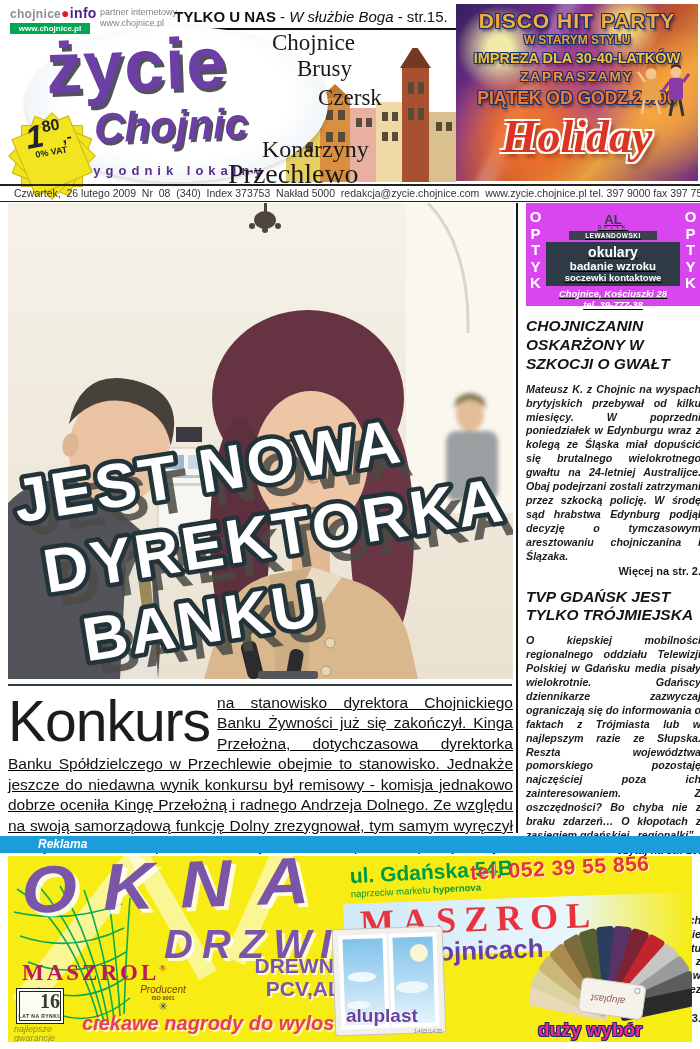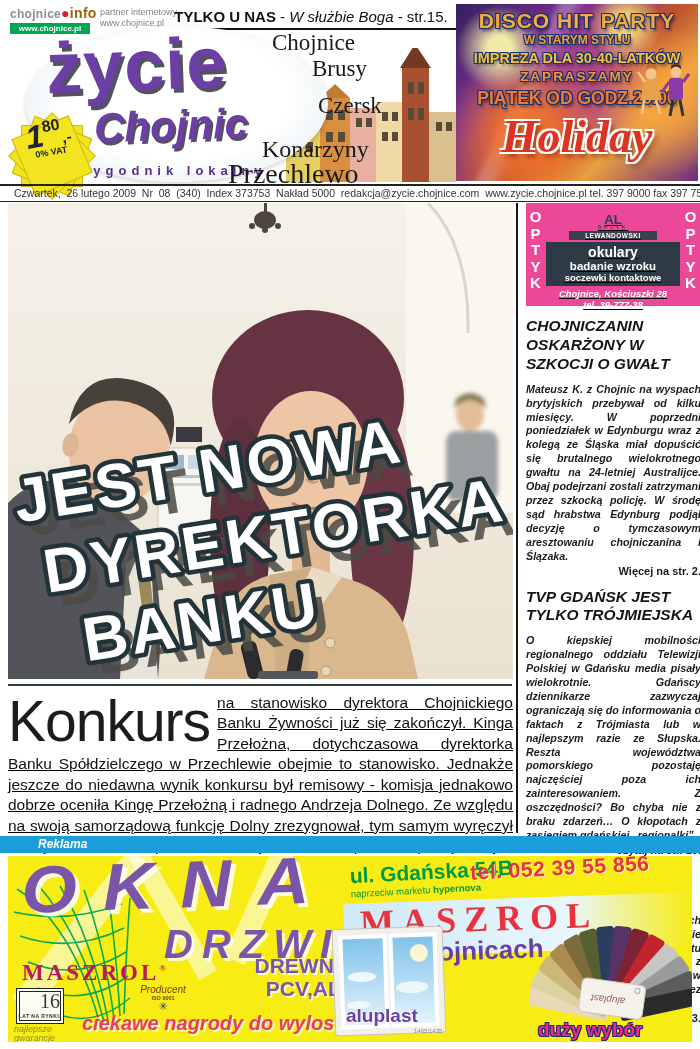--- a/index.html
+++ b/index.html
@@ -4,21 +4,21 @@
 <style>
   * { margin:0; padding:0; box-sizing:border-box; }
   body { font-family:"Liberation Sans", sans-serif; background:#fff; }
   #page { position:relative; width:700px; height:1049px; background:#fff; overflow:hidden; }
 
   
   #header { position:absolute; left:0; top:0; width:700px; height:184px; background:#fff; }
   #partner-block { position:absolute; left:10px; top:5px; width:150px; }
   .pb-brand { font-size:12px; color:#8a8f94; font-weight:bold; letter-spacing:.3px; }
   .pb-brand .dot { color:#e02020; font-size:14px; }
-  .pb-brand .info { color:#a16207; font-size:14px; font-weight:bold; }
+  .pb-brand .info { color:#4c1d95; font-size:14px; font-weight:bold; }
   .pb-url { margin-top:2px; width:80px; background:#00a651; color:#fff; font-size:8px; font-weight:bold; text-align:center; padding:1px 2px; }
   #partner-caption { position:absolute; left:100px; top:7px; font-size:9px; color:#7d838a; line-height:11px; width:110px; }
   #top-strip { position:absolute; left:163px; top:8px; width:296px; text-align:center; font-size:15px; color:#111;
     border-bottom:2px solid #111; padding-bottom:3px; white-space:nowrap; }
   #top-strip .b { font-weight:bold; }
   #top-strip .i { font-style:italic; }
 
   #masthead-oval { position:absolute; left:26px; top:26px; width:302px; height:156px; border-radius:50%;
     background:radial-gradient(ellipse at 50% 45%, #ffffff 0 52%, #eef3f6 76%, #ccd9e2 100%);
     box-shadow:0 2px 5px rgba(0,0,0,.18); }
@@ -31,22 +31,22 @@
   #price-star { position:absolute; left:6px; top:116px; width:92px; height:80px; }
   .star-sq { position:absolute; left:15px; top:9px; width:62px; height:62px; background:#f2e41e; border:1px solid #cdb71a; }
   #price-text { position:absolute; left:0; top:0; width:92px; height:80px; text-align:center; transform:rotate(-10deg); }
   #price-text .zl { font-size:32px; font-weight:bold; color:#23232d; font-style:italic; }
   #price-text .gr { font-size:16px; font-weight:bold; color:#23232d; vertical-align:14px; }
   #price-text .dash { font-size:16px; font-weight:bold; color:#23232d; }
   #price-text .vat { display:block; margin-top:-6px; font-size:9px; font-weight:bold; color:#23232d; }
 
   .town { position:absolute; font-family:"Liberation Serif", serif; color:#191919; }
   #town-0 { left:272px; top:30px; font-size:23px; }
-  #town-1 { left:312px; top:56px; font-size:23px; }
-  #town-2 { left:318px; top:93px; font-size:23px; }
+  #town-1 { left:297px; top:56px; font-size:23px; }
+  #town-2 { left:318px; top:85px; font-size:23px; }
   #town-3 { left:262px; top:136px; font-size:24px; }
   #town-4 { left:228px; top:158px; font-size:28px; }
 
   #buildings { position:absolute; left:286px; top:48px; }
 
   
   #disco-ad { position:absolute; left:456px; top:4px; width:242px; height:177px; overflow:hidden; text-align:center;
     background:
       radial-gradient(circle at 18% 25%, rgba(255,255,170,.9) 0 5%, rgba(255,255,170,0) 18%),
       radial-gradient(circle at 70% 12%, rgba(255,230,120,.85) 0 5%, rgba(255,230,120,0) 16%),
@@ -76,21 +76,21 @@
   #lead-rule { position:absolute; left:8px; top:684px; width:504px; height:0; border-top:2px solid #2e3e3c; }
 
   
   #lead-article { position:absolute; left:8px; top:693px; width:505px;text-decoration:underline; }
   #lead-body { font-size:15.5px; line-height:1.32; text-align:justify; color:#101010; }
   #lead-word { float:left; font-size:57px; line-height:.85; margin:4px 7px 0 0; color:#1c1c1c; letter-spacing:-1px; }
   #lead-more { text-align:right; font-weight:bold; font-size:16px; margin-top:3px; color:#101010; }
 
   
   #sidebar { position:absolute; left:516px; top:203px; width:184px; height:630px; border-left:2px solid #161616; padding-left:8px; }
-  #optyk-ad { display:flex; width:174px; height:103px; background:#ec4899; }
+  #optyk-ad { display:flex; width:174px; height:103px; background:#d946ef; }
   .optyk-vert { width:19px; font-size:15px; font-weight:bold; color:#fff; line-height:16.5px; text-align:center;
     word-break:break-all; padding-top:6px; }
   #optyk-center { flex:1; text-align:center; padding-top:11px;text-decoration:underline; }
   #optyk-mark { font-size:13px; font-weight:900; color:#343c44; line-height:11px; }
   #optyk-small { font-size:4.5px; font-weight:bold; color:#343c44; letter-spacing:3px; }
   #optyk-name { margin:1px auto 2px; width:88px; background:#39414b; color:#fff; font-size:6.5px; font-weight:bold;
     letter-spacing:.5px; padding:1px 0; }
   #optyk-panel { background:#2e3b46; color:#fff; padding:2px 2px 3px; margin:0 1px; }
   #optyk-s1 { font-size:14px; font-weight:bold; }
   #optyk-s2 { font-size:11.5px; font-weight:bold; }
@@ -119,21 +119,21 @@
   #net-graphic { position:absolute; left:4px; top:28px; }
   #maszrol-1 { position:absolute; left:14px; top:104px; font-family:"Liberation Serif", serif; font-size:23px;
     font-weight:bold; color:#be185d; letter-spacing:3px; }
   #maszrol-1 sup { font-size:9px; }
   #producer-block { position:absolute; left:124px; top:128px; width:62px; text-align:center; color:#7a3c10; }
   #producer-block .p1 { font-size:10px; font-weight:normal; font-style:italic; }
   #producer-block .p2 { font-size:5.5px; font-weight:bold; }
   #producer-block .emb { font-size:11px; color:#2e3b8e; line-height:10px; }
   #badge16 { position:absolute; left:8px; top:132px; width:48px; height:36px; background:#fdfdf2; border:1px solid #222;
     box-shadow:inset 0 0 0 2px #fdfdf2, inset 0 0 0 3px #222; text-align:center; }
-  #badge16 .n { font-family:"Liberation Serif", serif; font-size:20px; font-weight:normal; color:#3a3a34; line-height:24px;padding-left:20px; }
+  #badge16 .n { font-family:"Liberation Serif", serif; font-size:20px; font-weight:bold; color:#3a3a34; line-height:24px;padding-left:20px; }
   #badge16 .c { font-size:5px; font-weight:bold; color:#2e2e28; letter-spacing:.5px; }
   #badge-script { position:absolute; left:6px; top:169px; font-size:9px; font-style:italic; color:#8f8f2a; line-height:9px; }
   #prizes { position:absolute; left:74px; top:156px; font-size:20px; font-weight:bold; font-style:italic; color:#ea3a6a;
     text-shadow:2px 2px 0 rgba(255,255,255,.7); }
   #materials { position:absolute; left:200px; top:98px; width:148px; text-align:right; font-size:21px; font-weight:bold;
     color:#7a55a8; line-height:23px; text-shadow:2px 2px 0 rgba(255,255,255,.8); }
   #addr-block { position:absolute; left:342px; top:4px; transform:rotate(-3deg); color:#009a44; }
   #addr-main { font-size:21px; font-weight:bold; }
   #addr-sub { font-size:9.5px; font-weight:normal; }
   #addr-sub b { font-weight:bold; }

